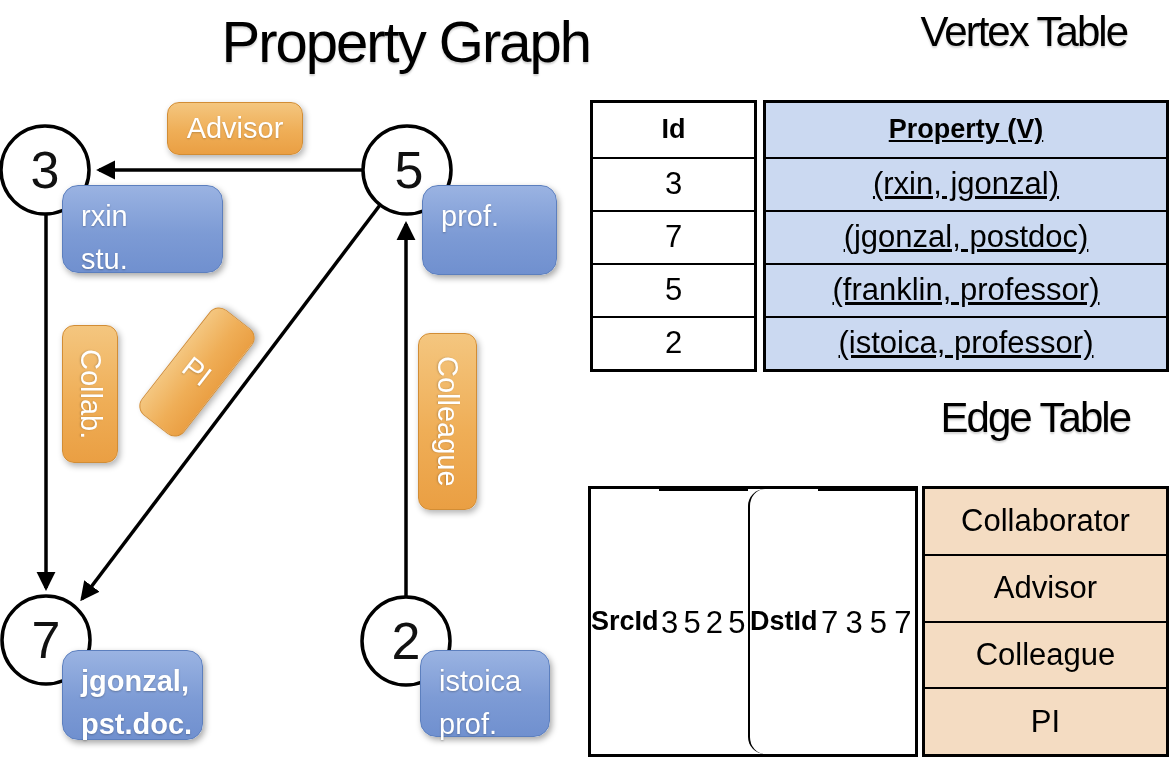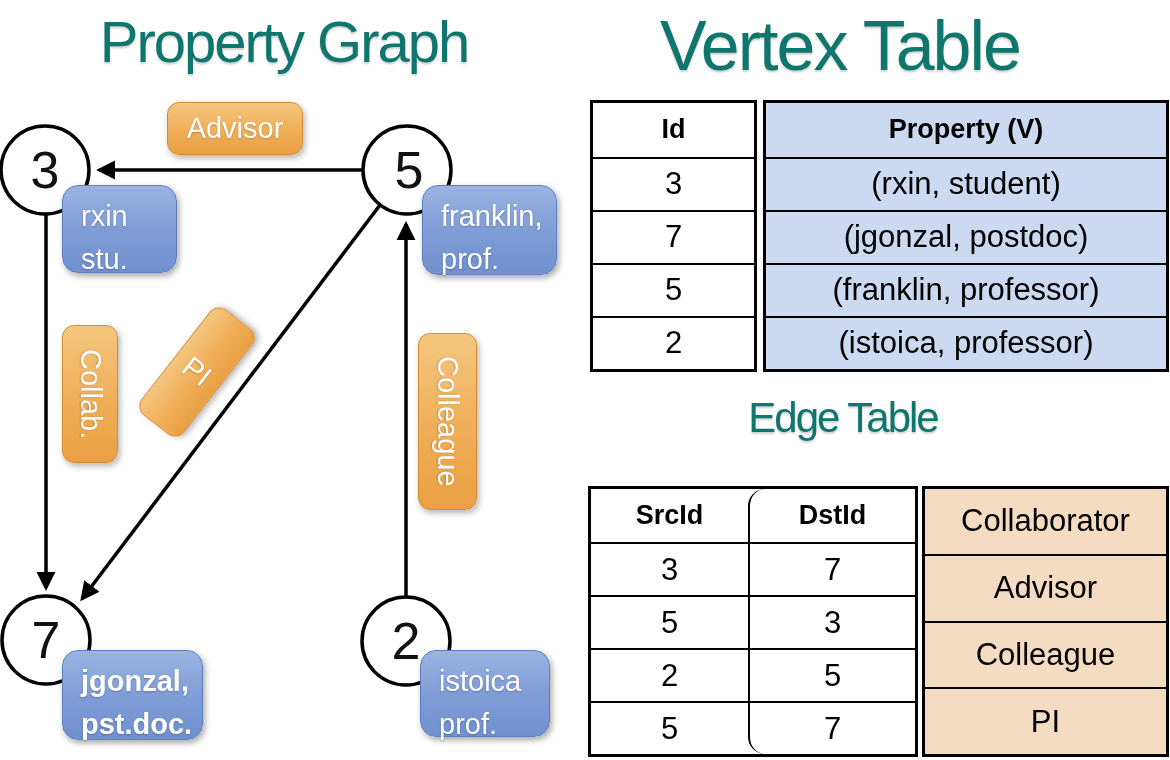--- a/index.html
+++ b/index.html
@@ -2,43 +2,43 @@
 <html><head>
 <meta charset="utf-8">
 <style>
   html, body { margin:0; padding:0; background:#fff; }
   #stage {
     position:relative; width:1170px; height:760px; background:#ffffff;
     font-family:"Liberation Sans", sans-serif; color:#000; overflow:hidden;
   }
   
   .title {
-    position:absolute; text-align:center; letter-spacing:-2px;
-    font-weight:400; color:#0f766e; white-space:nowrap;
-    text-shadow:0 2px 2px rgba(0,0,0,0.18); line-height:1.05;
+    position:absolute; text-align:right; letter-spacing:-2px;
+    font-weight:400; color:#000000; white-space:nowrap;
+    text-shadow:0 2px 2px rgba(0,0,0,0.18); line-height:1.05;padding-left:22px;
   }
   #title-graph  { left:0px;   top:12px;  width:568px; font-size:58px; }
-  #title-vertex { left:575px; top:10px;  width:530px; font-size:70px; }
+  #title-vertex { left:575px; top:10px;  width:530px; font-size:42px; }
   #title-edge   { left:578px; top:396px; width:530px; font-size:42px; }
 
   
   #graph-svg { position:absolute; left:0; top:0; }
   .node-num {
     position:absolute; transform:translate(-50%,-54%);
     font-size:52px; font-weight:400; color:#111;
   }
   .vbox {
     position:absolute; box-sizing:border-box; border-radius:16px;
     background:linear-gradient(180deg,#9ab3e2 0%, #7d9bd5 55%, #7090cf 100%);
     border:1.5px solid #5c7fbe; color:#fff;
     font-size:29px; line-height:43px; padding:9px 0 0 18px;
     box-shadow:2px 3px 6px rgba(0,0,0,0.35);
     text-shadow:0 1px 2px rgba(0,0,0,0.25);
   }
-  #vbox-rxin     { left:62px;  top:185px; width:115px; height:88px; }
+  #vbox-rxin     { left:62px;  top:185px; width:161px; height:88px; }
   #vbox-franklin { left:422px; top:185px; width:135px; height:90px; }
   #vbox-jgonzal  { left:62px;  top:650px; width:141px; height:90px;font-weight:bold; }
   #vbox-istoica  { left:420px; top:650px; width:130px; height:87px; }
 
   .ebox {
     position:absolute; box-sizing:border-box; border-radius:12px;
     background:linear-gradient(180deg,#f4c67f 0%, #efae57 55%, #ea9f43 100%);
     border:1.5px solid #d28d35; color:#fff; font-size:29px;
     display:flex; align-items:center; justify-content:center;
     box-shadow:2px 3px 6px rgba(0,0,0,0.3);
@@ -55,26 +55,26 @@
     position:absolute; box-sizing:border-box; border:3px solid #000;
     display:flex; flex-direction:column; background:#fff;
   }
   .tblrow {
     flex:1; display:flex; align-items:center; justify-content:center;
     border-top:2px solid #000; font-size:31px;
   }
   .tblrow:first-child { border-top:none; }
   .tblrow.hdr { font-weight:bold; font-size:27px; flex:1.05; }
   .subcols { position:absolute; box-sizing:border-box; border:3px solid #000; display:flex; background:#fff; }
-  .subcol  { display:flex; flex-direction:column; }
+  .subcol  { display:flex; }
   .subcol + .subcol { border-left:2px solid #000;border-radius:17px; }
 
   #vt-id   { left:590px; top:100px; width:167px; height:272px; }
   #vt-prop { left:763px; top:100px; width:406px; height:272px; background:#cbd9f1; }
-  #vt-prop .tblrow { background:#cbd9f1; }
+  #vt-prop .tblrow { background:#cbd9f1;text-decoration:underline; }
 
   #et-ids  { left:588px; top:486px; width:330px; height:271px; }
   #et-src  { width:157px; }
   #et-dst  { flex:1; }
   #et-prop { left:922px; top:486px; width:247px; height:271px; background:#f4dcc2; }
   #et-prop .tblrow { background:#f4dcc2; }
 </style>
 </head>
 <body>
 
@@ -104,21 +104,20 @@
   <div class="node-num" style="left:45px;  top:172px;">3</div>
   <div class="node-num" style="left:409px; top:172px;">5</div>
   <div class="node-num" style="left:46px;  top:642px;">7</div>
   <div class="node-num" style="left:406px; top:643px;">2</div>
 
   <div id="vbox-rxin" class="vbox">
     <div>rxin</div>
     <div>stu.</div>
   </div>
   <div id="vbox-franklin" class="vbox">
-    <div>franklin,</div>
     <div>prof.</div>
   </div>
   <div id="vbox-jgonzal" class="vbox">
     <div>jgonzal,</div>
     <div>pst.doc.</div>
   </div>
   <div id="vbox-istoica" class="vbox">
     <div>istoica</div>
     <div>prof.</div>
   </div>
@@ -139,21 +138,21 @@
   <div id="vt-id" class="tblcol">
     <div class="tblrow hdr">Id</div>
     <div class="tblrow">3</div>
     <div class="tblrow">7</div>
     <div class="tblrow">5</div>
     <div class="tblrow">2</div>
   </div>
 
   <div id="vt-prop" class="tblcol">
     <div class="tblrow hdr">Property (V)</div>
-    <div class="tblrow">(rxin, student)</div>
+    <div class="tblrow">(rxin, jgonzal)</div>
     <div class="tblrow">(jgonzal, postdoc)</div>
     <div class="tblrow">(franklin, professor)</div>
     <div class="tblrow">(istoica, professor)</div>
   </div>
 
   <div id="et-ids" class="subcols">
     <div id="et-src" class="subcol">
       <div class="tblrow hdr">SrcId</div>
       <div class="tblrow">3</div>
       <div class="tblrow">5</div>

